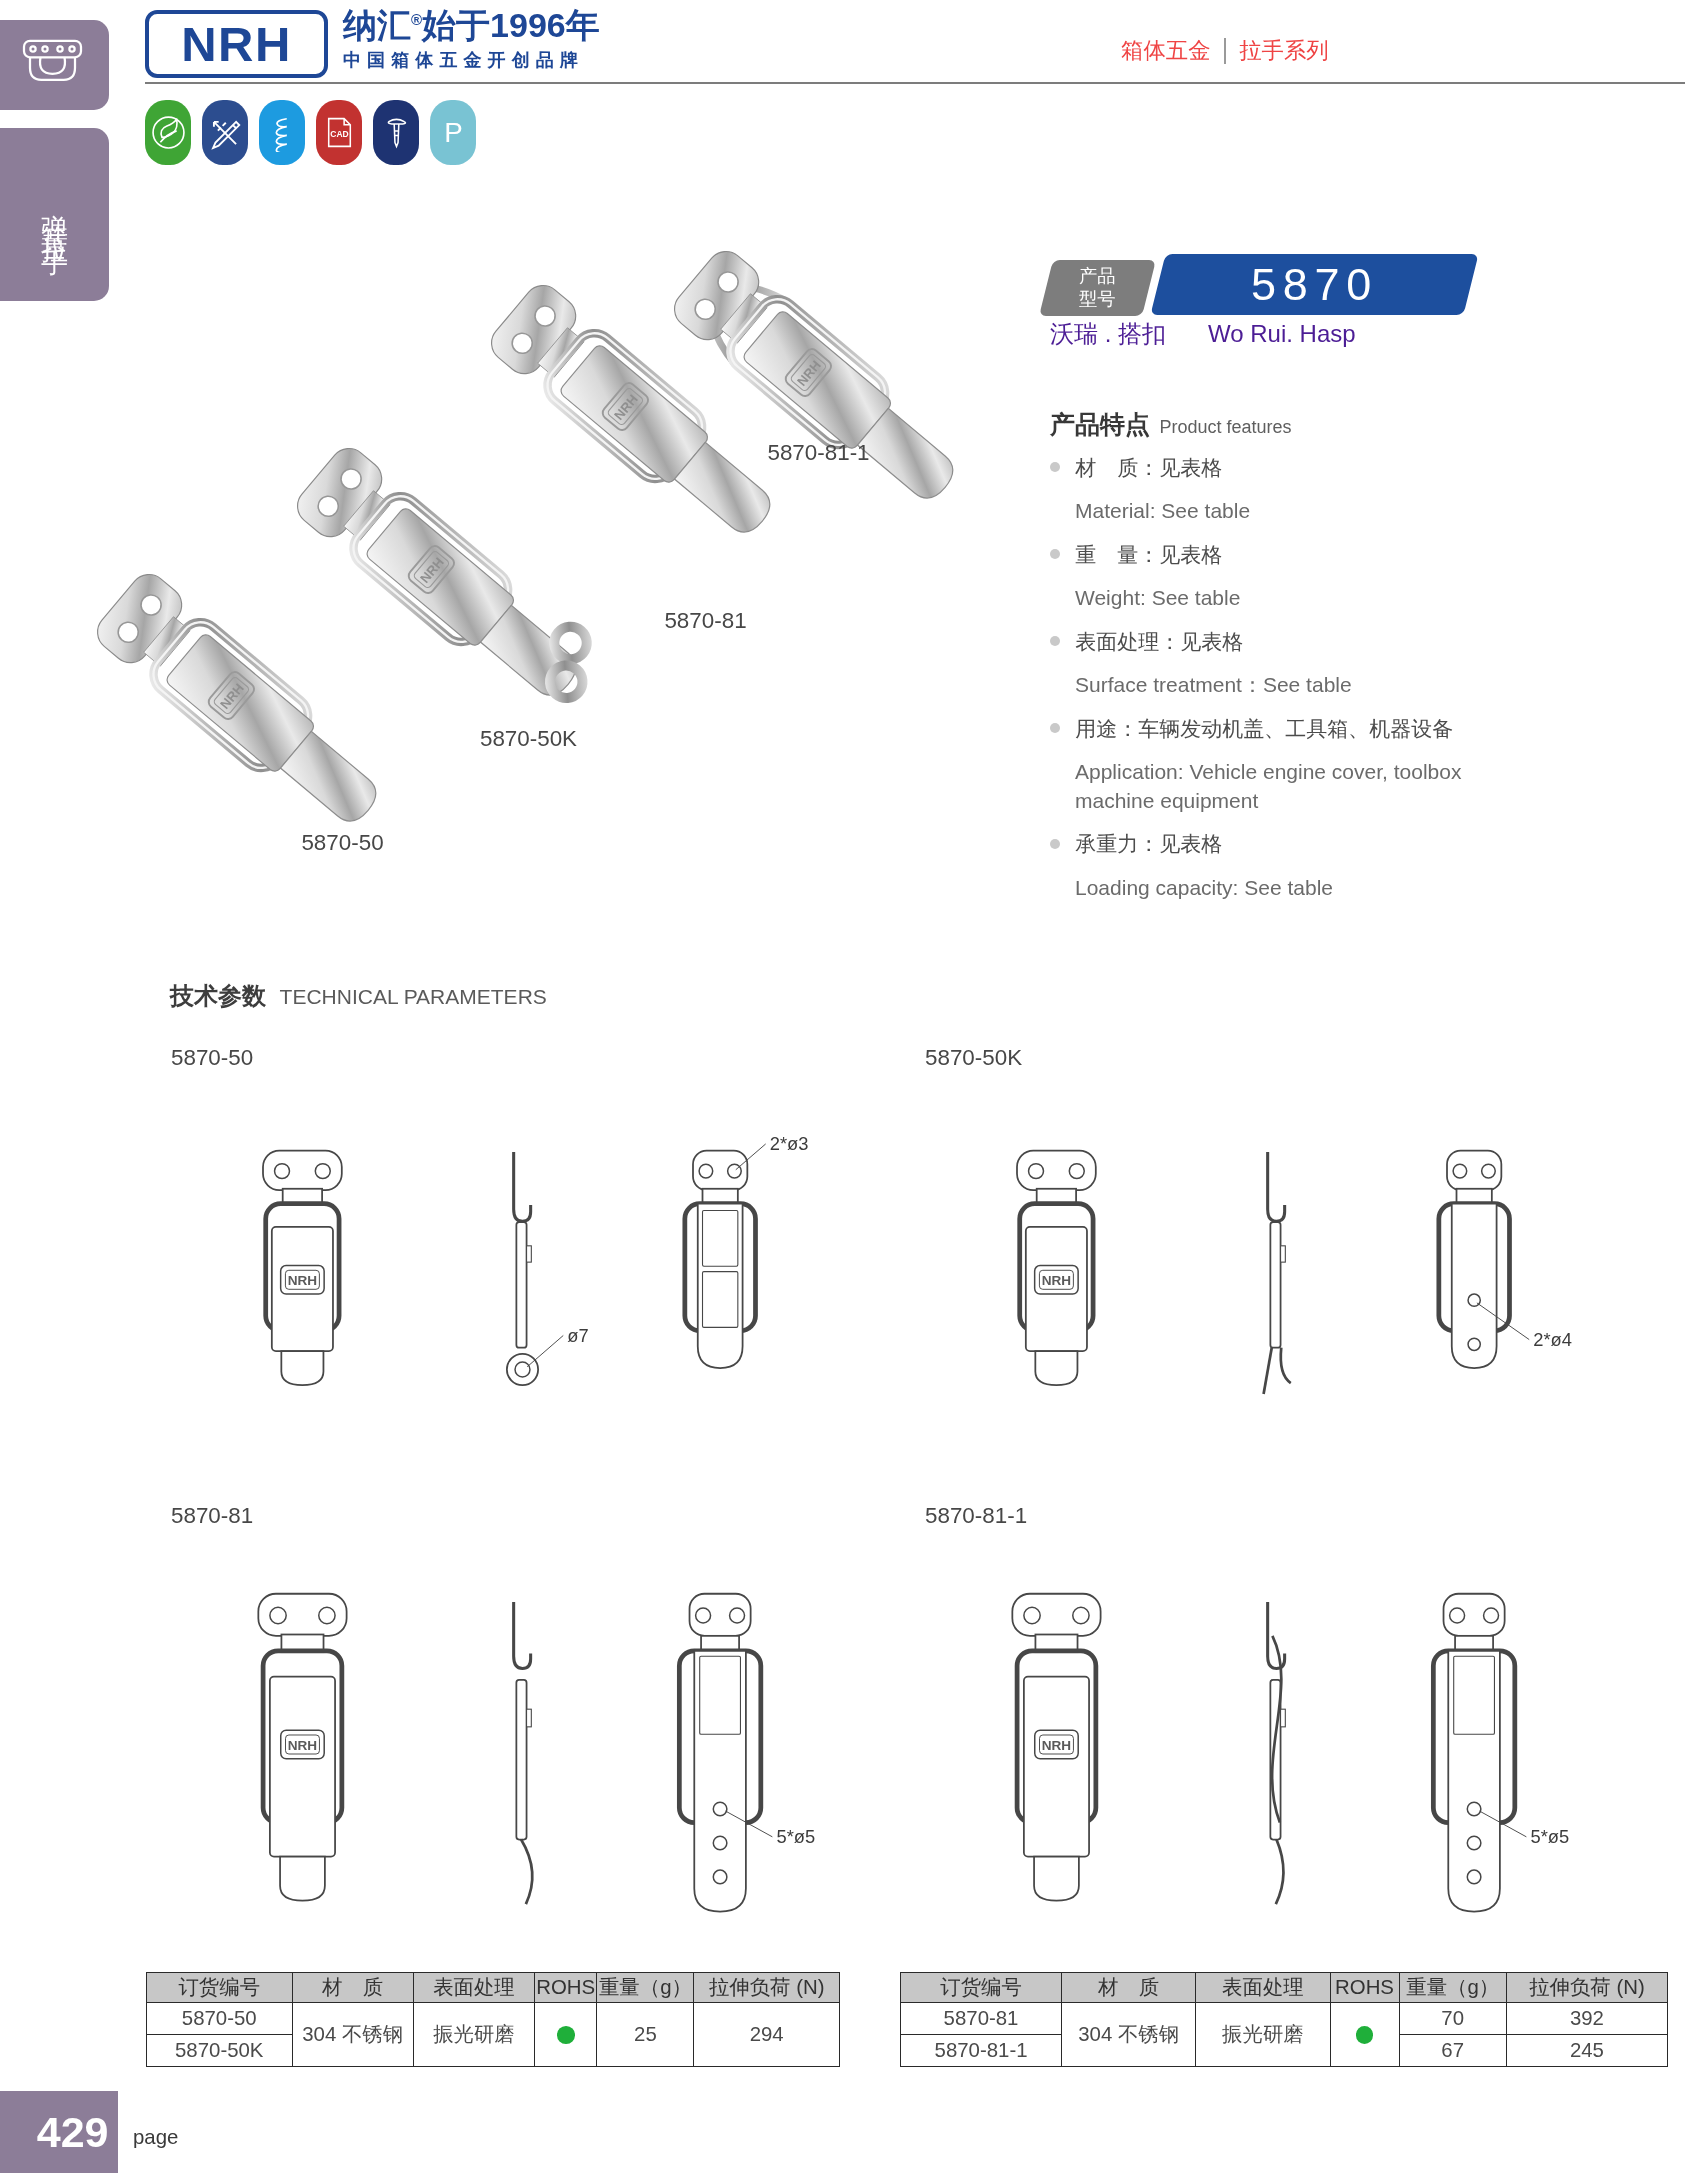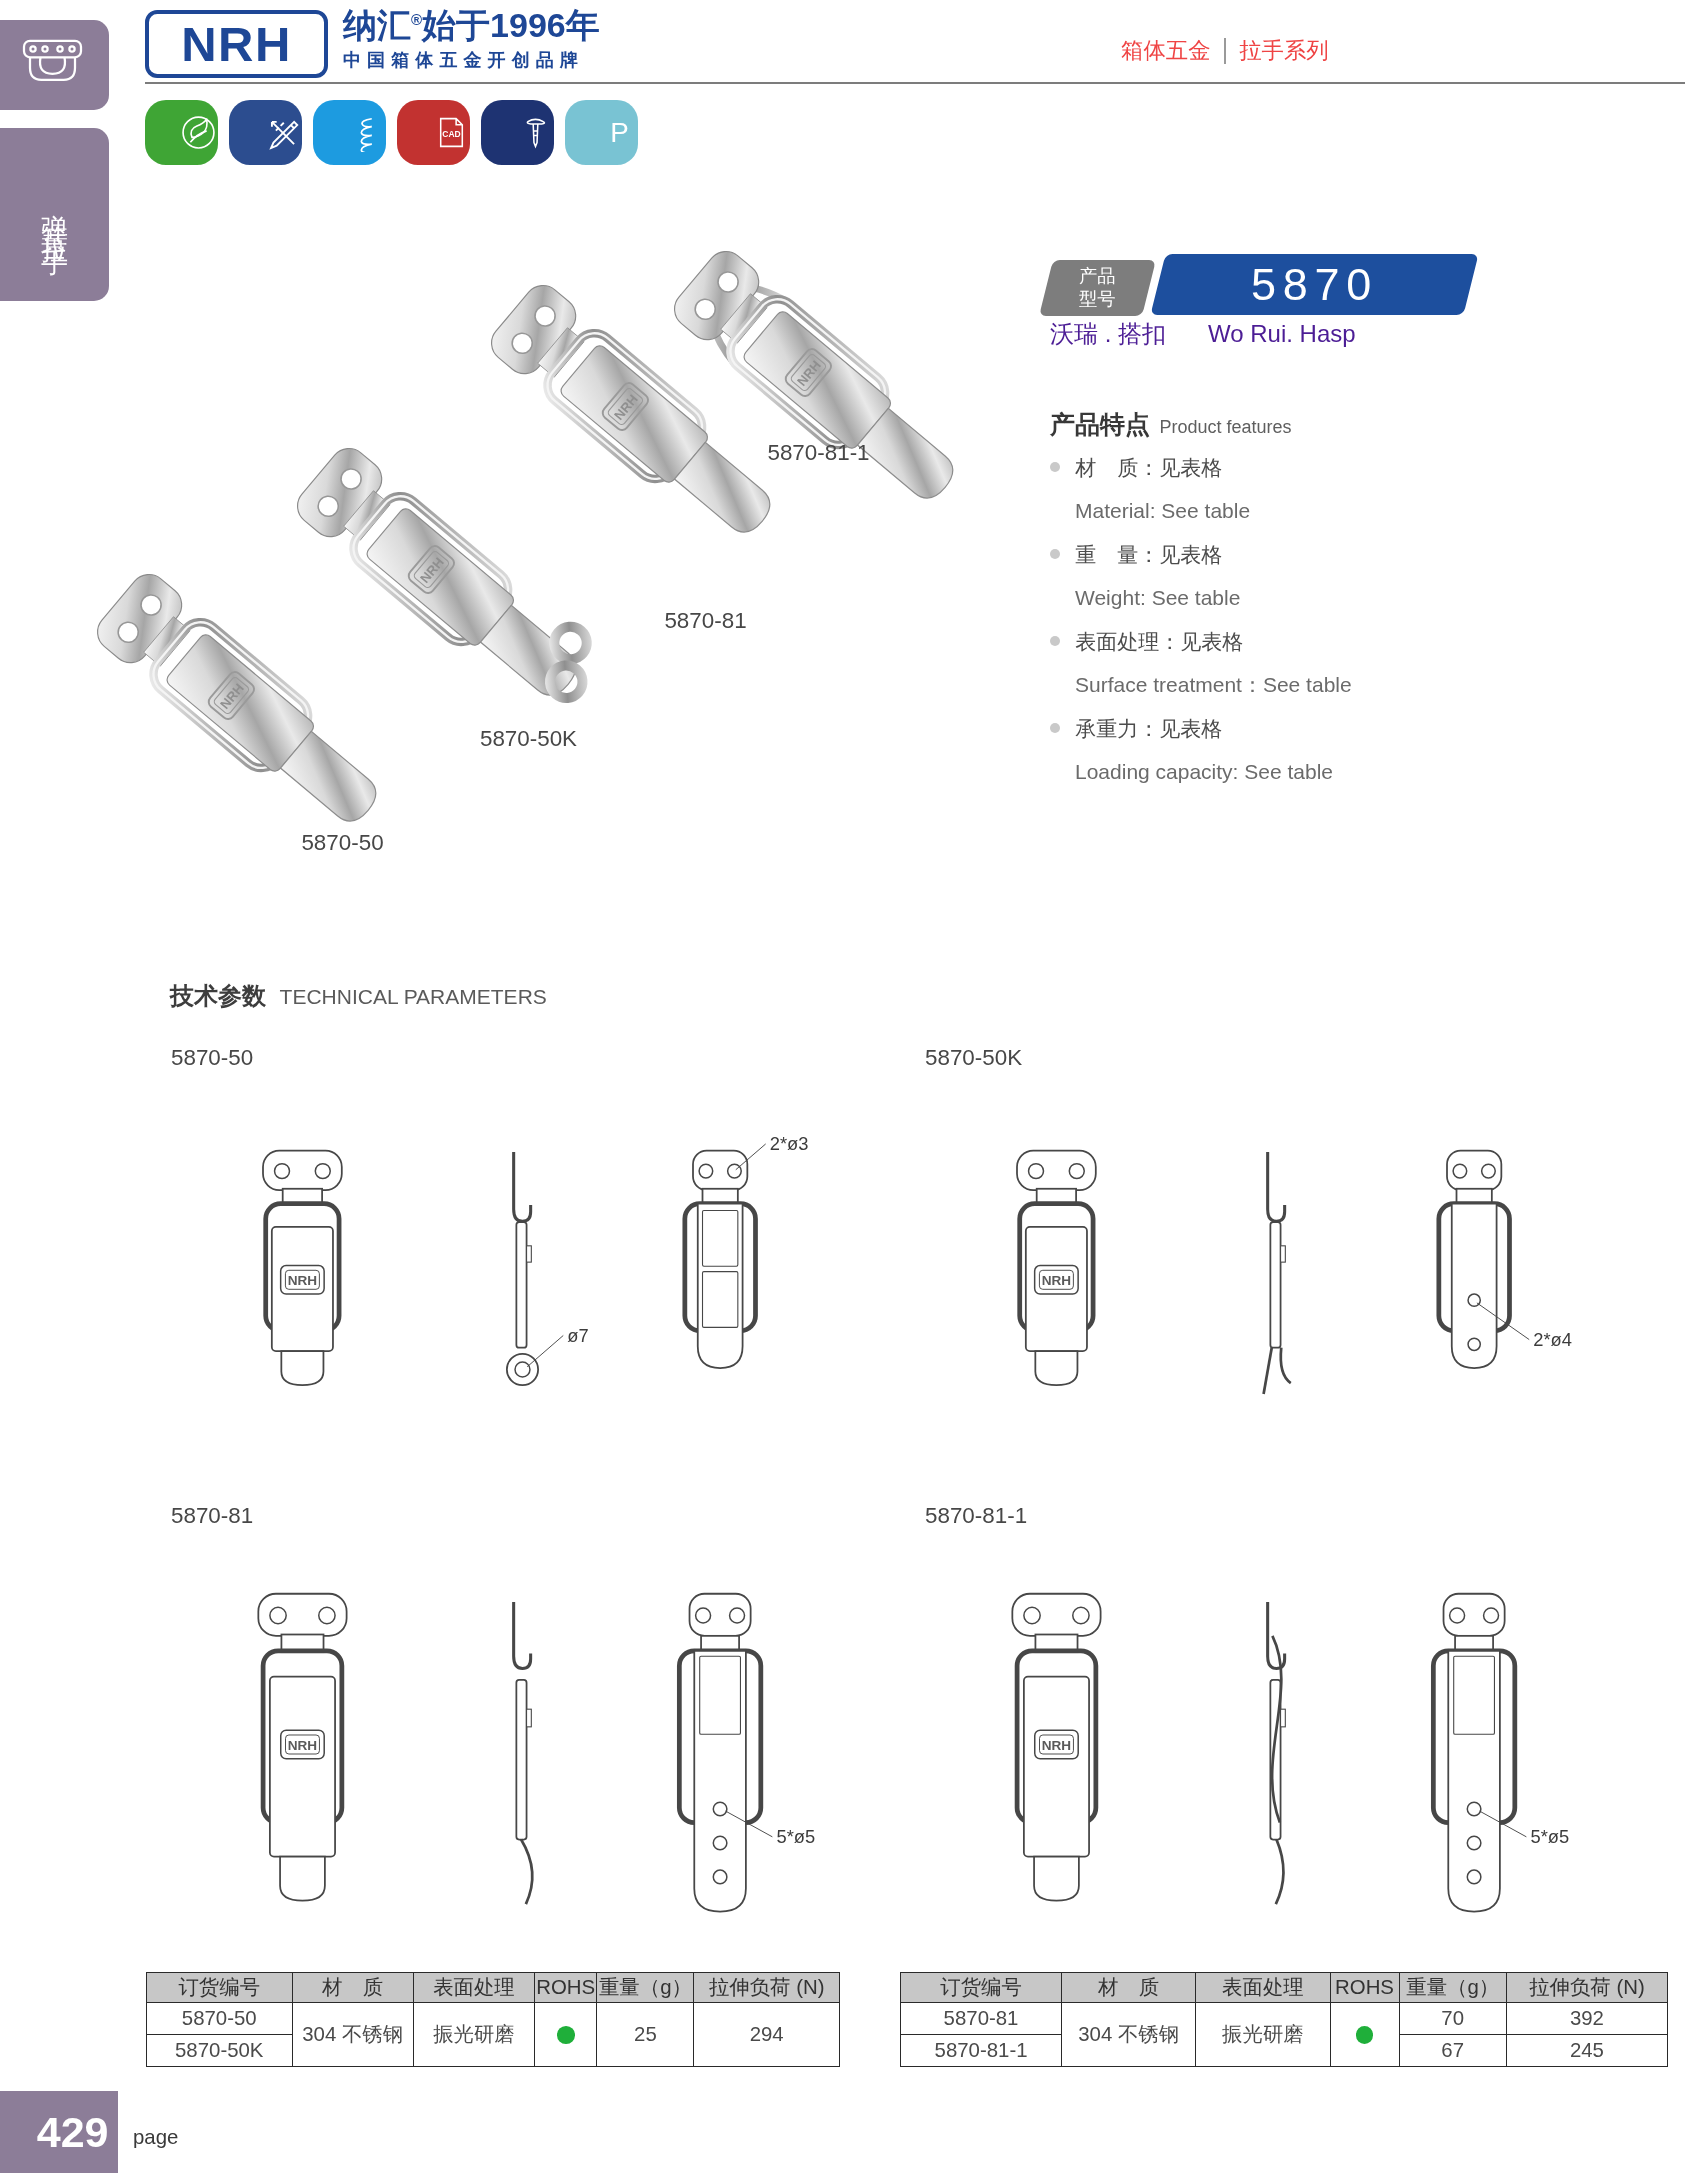--- a/index.html
+++ b/index.html
@@ -20,21 +20,21 @@
   .brand{position:absolute;left:343px;top:6.8px;color:#1e4796;}
   .brand-l1{font-size:34px;font-weight:bold;line-height:1.1;}
   .brand-reg{font-size:15px;vertical-align:super;}
   .brand-l2{font-size:18px;font-weight:bold;letter-spacing:6.1px;margin-top:4.1px;}
   .head-right{position:absolute;left:1121px;top:35px;font-size:22.4px;color:#ef4444;display:flex;align-items:center;}
   .head-div{width:1.4px;height:26px;background:#9a9a9a;margin:0 13.6px;}
   .head-rule{position:absolute;left:145px;top:82px;width:1540px;height:2px;background:#7c7c7c;}
 
   
   .iconrow{position:absolute;left:145px;top:100px;display:flex;gap:11px;}
-  .chip{width:73px;height:65px;border-radius:21px;display:flex;align-items:center;justify-content:flex-end;}
+  .chip{width:46px;height:65px;border-radius:21px;display:flex;align-items:center;justify-content:center;}
 
   
   .photo-svg{position:absolute;overflow:visible;}
   .photo-label{position:absolute;width:149px;text-align:center;font-size:22.4px;color:#474747;}
 
   
   .tag-gray{position:absolute;left:1046px;top:260px;width:103px;height:56px;background:#7d7d7d;border-radius:6.8px;
             transform:skewX(-14deg);display:flex;align-items:center;justify-content:center;}
   .tag-gray .t{transform:skewX(14deg);color:#fff;font-size:18.3px;line-height:1.25;text-align:center;}
   .tag-blue{position:absolute;left:1158px;top:254px;width:313px;height:61px;background:#1d4f9e;border-radius:6.8px;
@@ -255,20 +255,28 @@
           <span>重　量：见表格</span>
         </div>
         <div class="en">Weight: See table</div>
       </div>
       <div class="feat">
         <div class="zh">
           <span class="dot"></span>
           <span>表面处理：见表格</span>
         </div>
         <div class="en">Surface treatment：See table</div>
+      </div>
+      <div class="feat">
+        <div class="zh">
+          <span class="dot"></span>
+          <span>用途：车辆发动机盖、工具箱、机器设备</span>
+        </div>
+        <div class="en">Application: Vehicle engine cover, toolbox</div>
+        <div class="en" style="margin-top: 1.4px;">machine equipment</div>
       </div>
       <div class="feat">
         <div class="zh">
           <span class="dot"></span>
           <span>承重力：见表格</span>
         </div>
         <div class="en">Loading capacity: See table</div>
       </div>
     </div>
 

